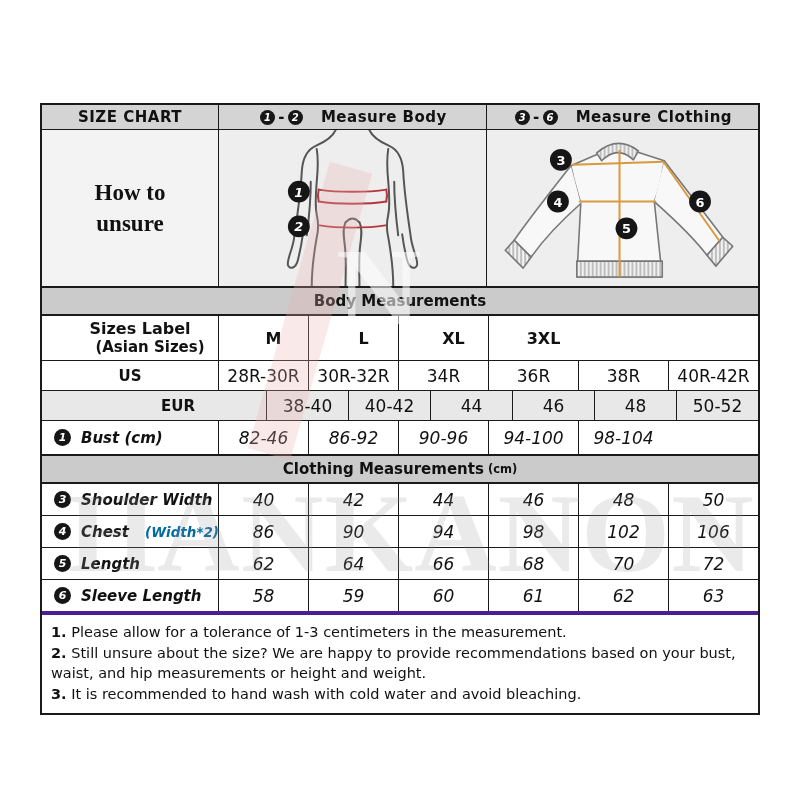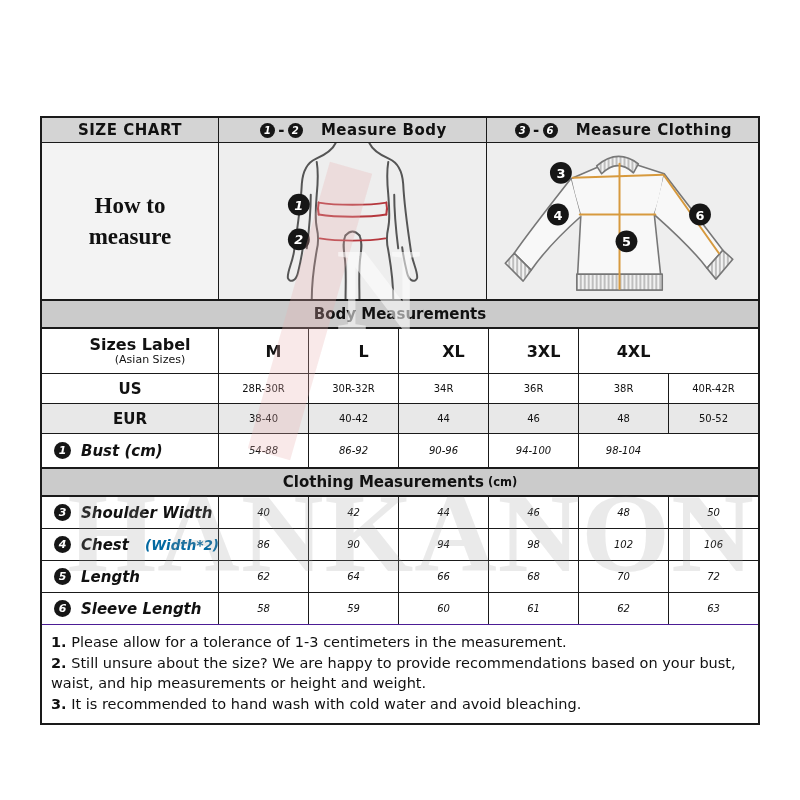--- a/index.html
+++ b/index.html
@@ -1,21 +1,21 @@
 <!DOCTYPE html>
 <html><head>
 <meta charset="utf-8">
 <style>
   html,body{margin:0;padding:0;}
   body{
     width:800px;height:800px;background:#ffffff;position:relative;overflow:hidden;
     font-family:"DejaVu Sans","Liberation Sans",sans-serif;color:#111;
   }
   .chart{
-    position:absolute;left:40px;top:116px;width:716px;
+    position:absolute;left:40px;top:103px;width:716px;
     border:2px solid #1a1a1a;background:#fff;
   }
   
   .row3{display:grid;grid-template-columns:176px 268px 1fr;}
   .row7{display:grid;grid-template-columns:176px repeat(6,1fr);}
   .cell{border-left:1px solid #1a1a1a;display:flex;align-items:center;justify-content:center;
         text-align:center;overflow:hidden;position:relative;}
   .cell:first-child{border-left:none;}
   .bt1{border-top:1px solid #1a1a1a;}
   
@@ -31,35 +31,35 @@
   .howto{background:#f3f3f3;font-size:23px;font-weight:bold;line-height:1.35;font-family:Liberation Serif, serif;}
   .dcell{background:#eeeeee;}
   
   .band{height:26px;background:#cbcbcb;display:flex;align-items:center;justify-content:center;
         font-weight:bold;font-size:15px;border-top:2px solid #1a1a1a;border-bottom:2px solid #1a1a1a;}
   .band .unit{font-size:11.5px;font-weight:bold;margin-left:4px;}
   
   .r-sizes{height:44px;}
   .r-sizes .cell{flex-direction:column;padding-left:20px;}
   .sl1{font-weight:bold;font-size:16px;line-height:1.1;}
-  .sl2{font-weight:normal;font-size:11px;line-height:1.2;margin-left:20px;}
+  .sl2{font-weight:bold;font-size:15px;line-height:1.2;margin-left:20px;}
   .colh{font-weight:bold;font-size:16px;}
   .r-us,.r-eur{height:29px;}
   .r-bust{height:33px;}
   .r-cl{height:31px;}
   .lblb{font-weight:bold;font-size:15px;}
   .lbli{font-weight:bold;font-style:italic;font-size:15px;text-align:right;}
-  .val{font-size:10px;}
+  .val{font-size:17px;}
   .vi{font-style:italic;}
-  .gray{background:#e8e8e8;}
+  .gray{background:#e8e8e8;padding-left:48px;}
   .labelcell{justify-content:flex-start;padding-left:10px;gap:8px;}
   .tcirc{width:17px;height:17px;font-size:11px;flex:none;}
   .orange-note{color:#0369a1;font-weight:bold;font-style:italic;font-size:13.5px;margin-left:8px;}
   
-  .notes{border-top:1px solid #4c1d95;padding:7px 9px 9px 9px;font-size:14.5px;line-height:1.42;
+  .notes{border-top:4px solid #4c1d95;padding:7px 9px 9px 9px;font-size:14.5px;line-height:1.42;
          text-align:left;background:#fff;}
   .nb{font-weight:bold;}
   
   .wm{position:absolute;pointer-events:none;user-select:none;}
   .wm-pink{left:288px;top:162px;width:44px;height:298px;background:rgba(234,176,176,.28);
            transform:rotate(16deg);z-index:4;}
   .wm-n{left:336px;top:232px;font-family:"Liberation Serif",serif;font-weight:bold;
         font-size:118px;color:#ffffff;opacity:.55;z-index:5;line-height:1;}
   .wm-brand{left:48px;top:472px;width:712px;text-align:center;font-family:"Liberation Serif",serif;
             font-weight:bold;font-size:112px;letter-spacing:1px;color:#9a9a9a;opacity:.20;
@@ -86,21 +86,21 @@
         <span class="dash">-</span>
         <span class="circ">6</span>
       <span class="hlbl">Measure Clothing</span>
     </div>
   </div>
 
   <div class="row3 diag bt1">
     <div class="cell howto">
       <div>
         <div>How to</div>
-        <div>measure</div>
+        <div>unsure</div>
       </div>
     </div>
 
     <div class="cell dcell">
       <svg width="268" height="156" viewBox="0 0 268 157">
         <g stroke="#555" stroke-width="2" fill="none" stroke-linecap="round">
           <g>
             <path d="M117,0 C114,7 106,12 97,16 C88,20 84,28 83,41 C82,62 78,90 75,110 C73,122 68,130 69,136 C71,141 77,139 79,131 C81,123 83,113 84,105"></path>
             <path d="M88,106 C90,90 92,70 92,52"></path>
             <path d="M98,19 C100,31 99,42 98,52 C97,65 96,75 98,85 C100,94 100,100 98,108 C95,125 93,142 93,157"></path>
@@ -173,21 +173,20 @@
 
   <div class="row7 r-sizes">
     <div class="cell">
       <div class="sl1">Sizes Label</div>
       <div class="sl2">(Asian Sizes)</div>
     </div>
     <div class="cell colh">M</div>
     <div class="cell colh">L</div>
     <div class="cell colh">XL</div>
     <div class="cell colh">3XL</div>
-    <div class="cell colh">4XL</div>
   </div>
 
   <div class="row7 r-us bt1">
     <div class="cell lblb">US</div>
     <div class="cell val">28R-30R</div>
     <div class="cell val">30R-32R</div>
     <div class="cell val">34R</div>
     <div class="cell val">36R</div>
     <div class="cell val">38R</div>
     <div class="cell val">40R-42R</div>
@@ -201,21 +200,21 @@
     <div class="cell val">46</div>
     <div class="cell val">48</div>
     <div class="cell val">50-52</div>
   </div>
 
   <div class="row7 r-bust bt1">
     <div class="cell labelcell">
       <span class="circ tcirc">1</span>
       <span class="lbli">Bust (cm)</span>
     </div>
-    <div class="cell val vi">54-88</div>
+    <div class="cell val vi">82-46</div>
     <div class="cell val vi">86-92</div>
     <div class="cell val vi">90-96</div>
     <div class="cell val vi">94-100</div>
     <div class="cell val vi">98-104</div>
   </div>
 
   <div class="band">
     <span>Clothing Measurements</span>
     <span class="unit">(cm)</span>
   </div>

